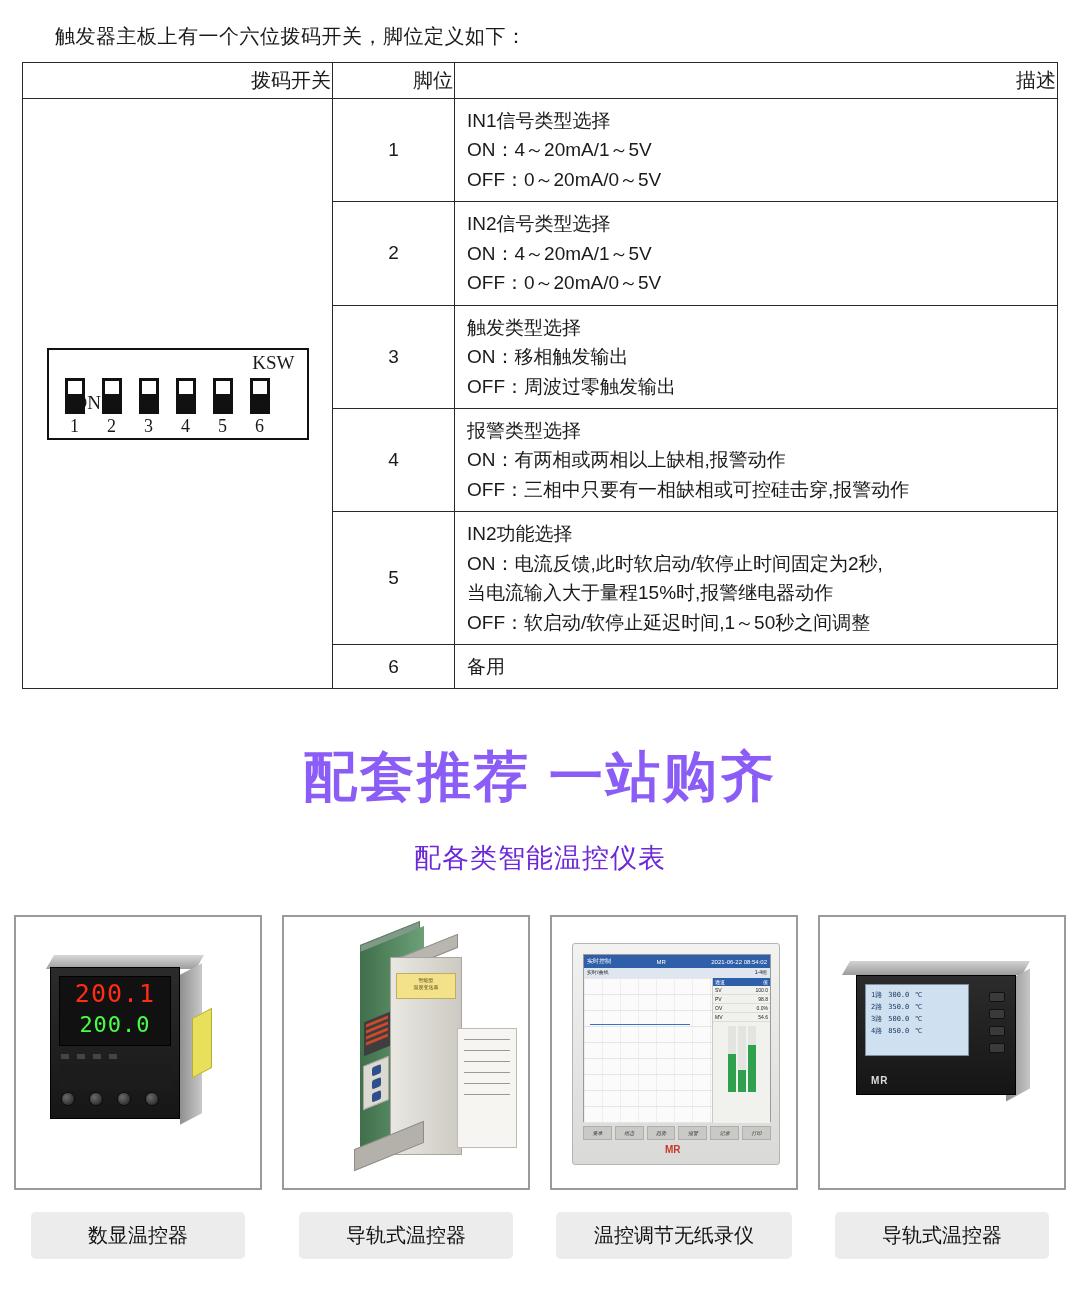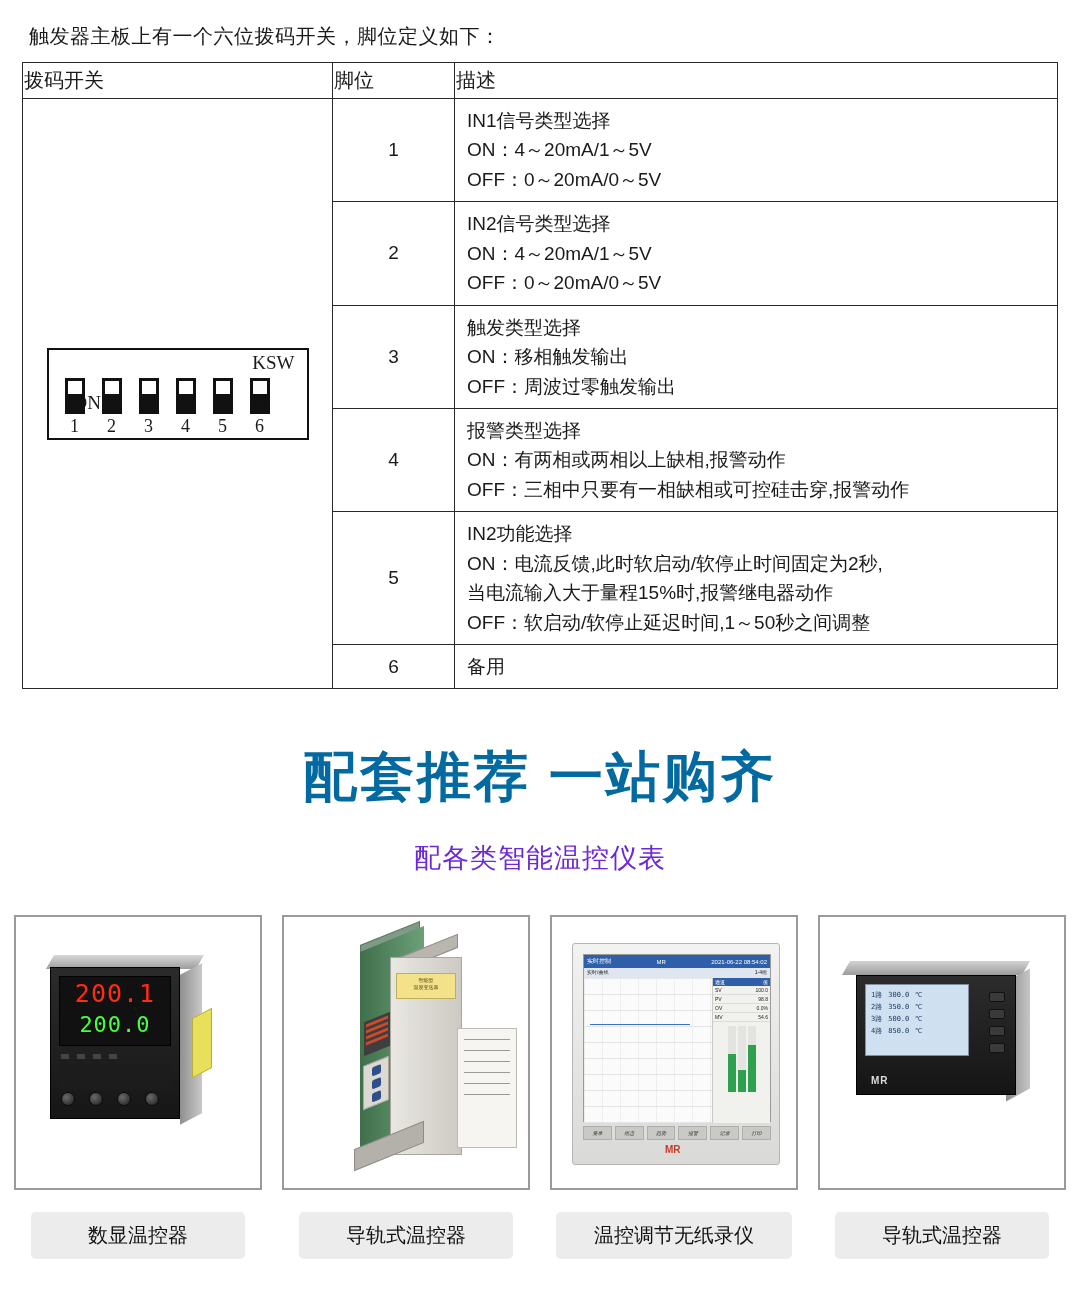--- a/index.html
+++ b/index.html
@@ -10,40 +10,40 @@
     background: #ffffff;
     font-family: "Liberation Sans", sans-serif;
     color: #1a1a1a;
     overflow: hidden;
     position: relative;
   }
 
   .intro {
     font-size: 20px;
     line-height: 1.4;
-    padding: 22px 0 12px 29px;
+    padding: 22px 0 12px 55px;
     letter-spacing: 0.5px;
   }
 
   table.spec {
     border-collapse: collapse;
     width: 1035px;
     margin: 0 0 0 22px;
     table-layout: fixed;
   }
   table.spec td, table.spec th {
     border: 1px solid #2a2a2a;
     font-weight: normal;
     font-size: 19px;
     vertical-align: middle;
   }
   table.spec th {
     height: 36px;
     font-size: 20px;
-    text-align: left;
+    text-align: right;
     margin-left: 36px;
   }
   .col-sw { width: 310px; }
   .col-pin { width: 122px; }
   .col-desc { width: 603px; }
 
   td.pin {
     text-align: center;
     font-size: 20px;
   }
@@ -111,21 +111,21 @@
     font-size: 18px;
   }
 
   
   .promo-title {
     text-align: center;
     font-size: 54px;
     font-weight: bold;
     letter-spacing: 3px;
     margin-top: 52px;
-    color: #0369a1;
+    color: #8b5cf6;
   }
   .promo-sub {
     text-align: center;
     font-size: 27px;
     margin-top: 26px;
     color: #6d28d9;
     letter-spacing: 1px;
   }
 
   .cards {

